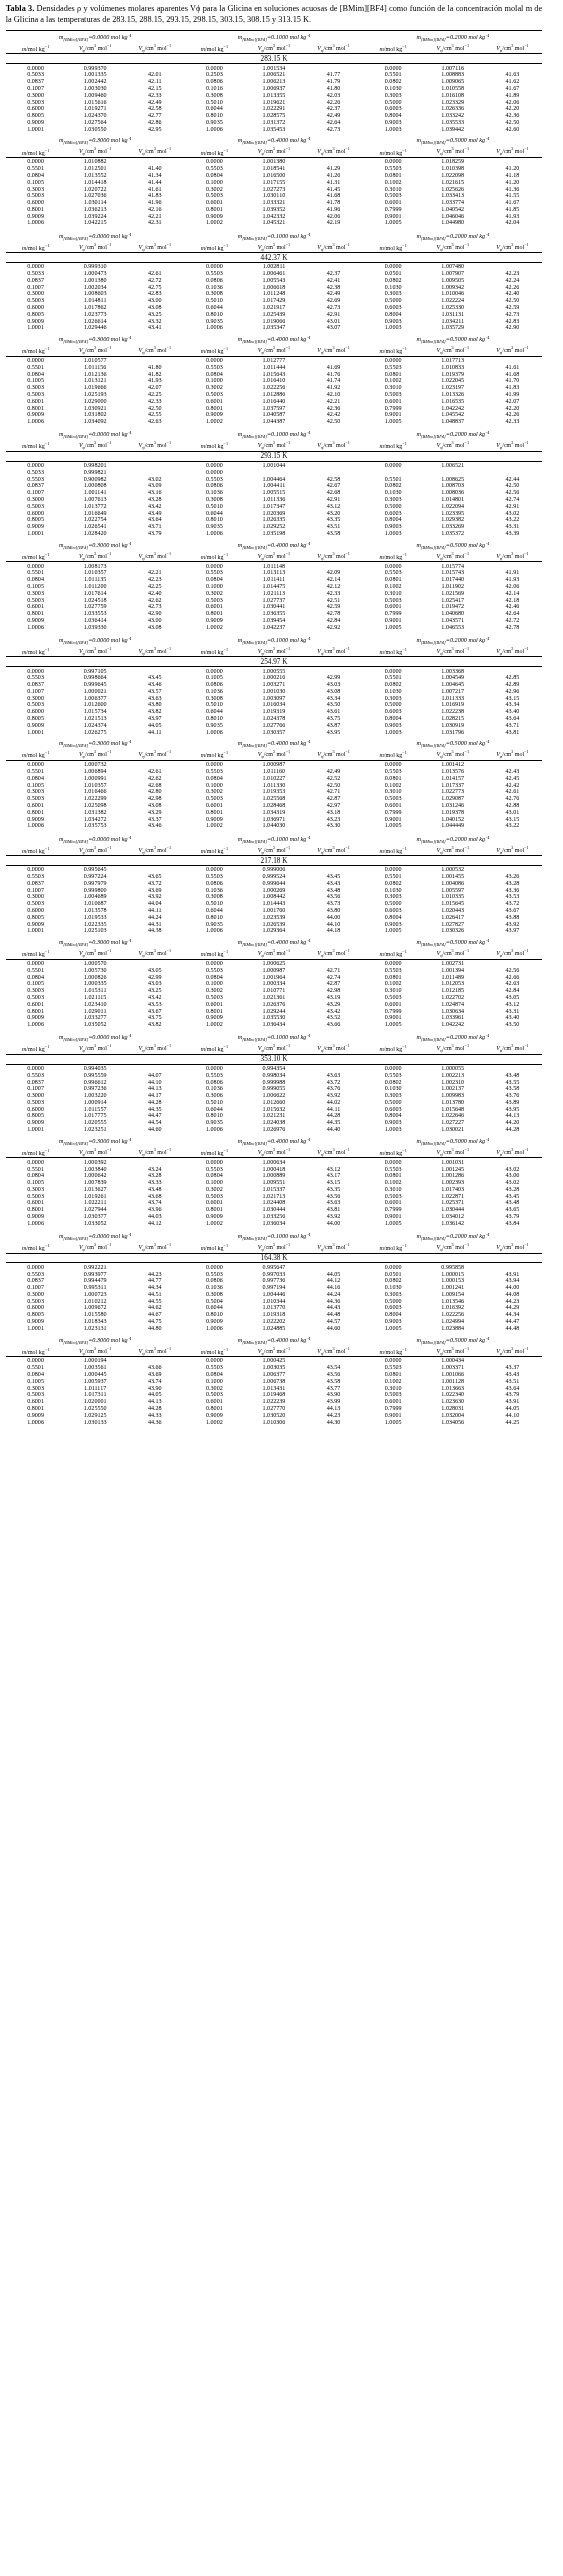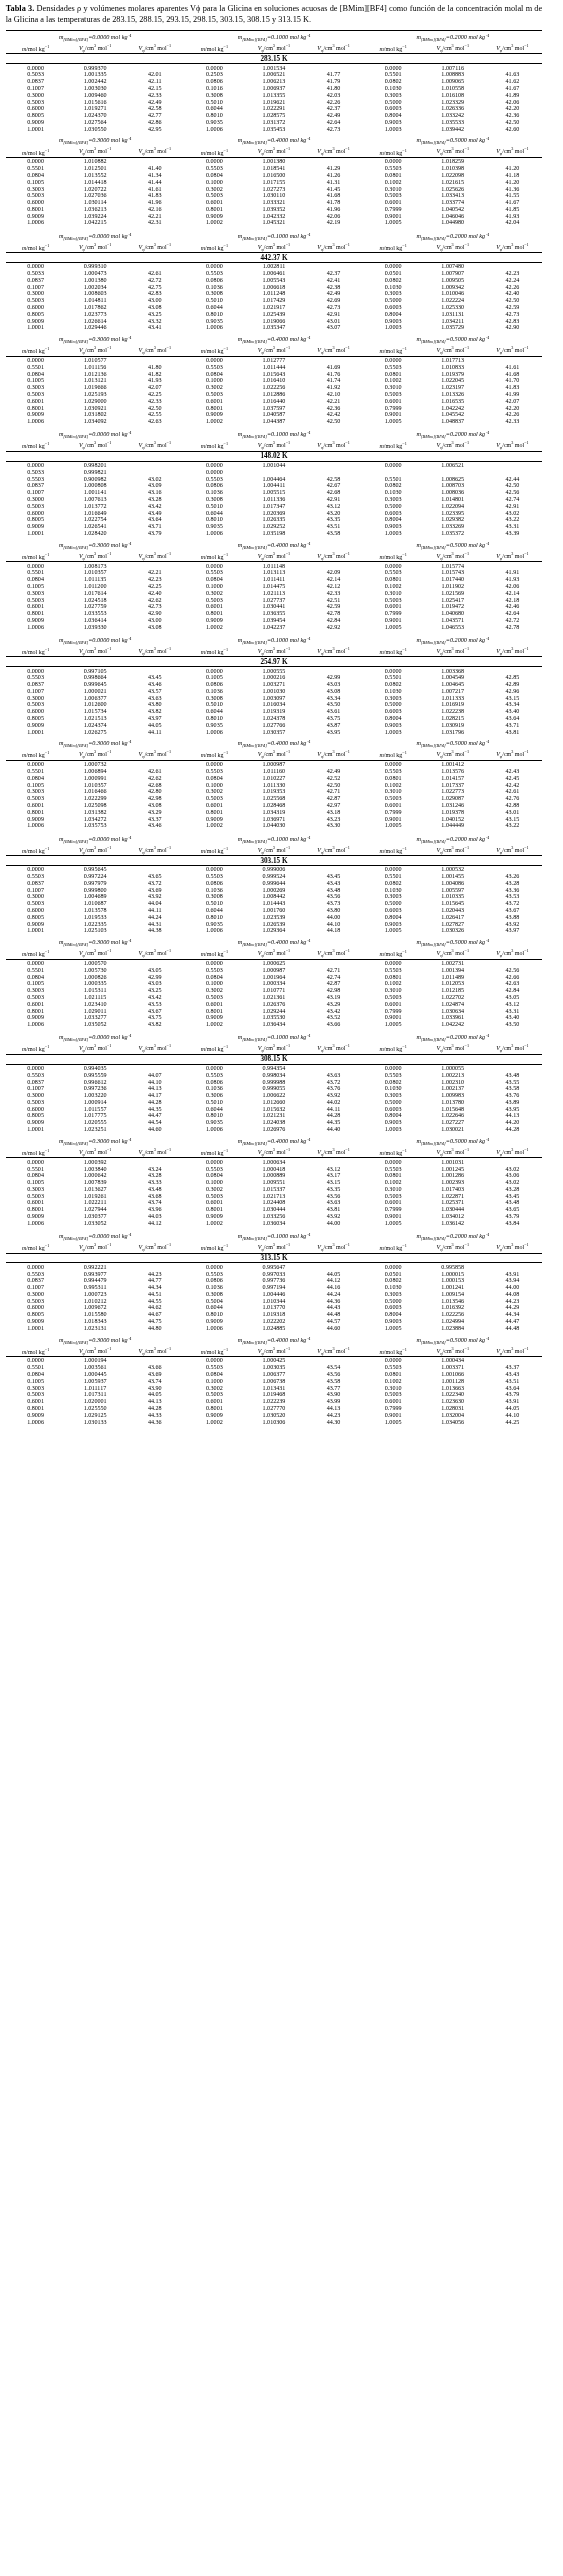--- a/index.html
+++ b/index.html
@@ -4,21 +4,21 @@
 <style>
   html,body{margin:0;padding:0;background:#ffffff;}
   body{width:564px;font-family:"Liberation Serif", serif;color:#000;}
   .page{width:548px;padding:4.3px 5.8px 14.4px 5.8px;box-sizing:border-box;}
   .caption{font-size:8.3px;line-height:1.32;text-align:justify;margin:0 0 4.3px 0;}
   .caption b{font-weight:bold;}
   table.main{width:100%;border-collapse:collapse;font-size:6.6px;}
   table.main td,table.main th{padding:0.4px 1.4px;}
   .rule-top{border-top:1.2px solid #000;}
   .rule-thin{border-bottom:0.6px solid #000;}
-  .temp-row td{text-align:center;font-weight:bold;font-size:7.2px;padding:1.4px 0 1.4px 0;}
+  .temp-row td{text-align:center;font-weight:normal;font-size:7.2px;padding:1.4px 0 1.4px 0;}
   .hdr-row td{text-align:center;font-size:6.2px;padding:0.7px 0 0.7px 0;font-style:italic;}
   .sub-row td{text-align:center;font-size:6px;padding:0.4px 0;}
   .num td{text-align:center;font-size:6.1px;font-family:"Liberation Serif", serif;padding:0.3px 0;}
   sub{font-size:0.7em;}
   sup{font-size:0.7em;}
 </style>
 </head>
 <body>
 
 <div class="page">
@@ -573,21 +573,21 @@
           <td class="hdr"><i>V</i><sub>φ</sub>/cm<sup>3</sup> mol<sup>−1</sup></td>
           <td class="hdr"><i>V</i><sub>φ</sub>/cm<sup>3</sup> mol<sup>−1</sup></td>
           <td class="hdr"><i>m</i>/mol kg<sup>−1</sup></td>
           <td class="hdr"><i>V</i><sub>φ</sub>/cm<sup>3</sup> mol<sup>−1</sup></td>
           <td class="hdr"><i>V</i><sub>φ</sub>/cm<sup>3</sup> mol<sup>−1</sup></td>
           <td class="hdr"><i>m</i>/mol kg<sup>−1</sup></td>
           <td class="hdr"><i>V</i><sub>φ</sub>/cm<sup>3</sup> mol<sup>−1</sup></td>
           <td class="hdr"><i>V</i><sub>φ</sub>/cm<sup>3</sup> mol<sup>−1</sup></td>
         </tr>
         <tr class="temp-row rule-thin">
-          <td colspan="9">148.02 K</td>
+          <td colspan="9">293.15 K</td>
         </tr>
         <tr class="num">
           <td>0.0000</td>
           <td>0.998201</td>
           <td></td>
           <td>0.0000</td>
           <td>1.001044</td>
           <td></td>
           <td>0.0000</td>
           <td>1.006521</td>
@@ -1106,21 +1106,21 @@
           <td class="hdr"><i>V</i><sub>φ</sub>/cm<sup>3</sup> mol<sup>−1</sup></td>
           <td class="hdr"><i>V</i><sub>φ</sub>/cm<sup>3</sup> mol<sup>−1</sup></td>
           <td class="hdr"><i>m</i>/mol kg<sup>−1</sup></td>
           <td class="hdr"><i>V</i><sub>φ</sub>/cm<sup>3</sup> mol<sup>−1</sup></td>
           <td class="hdr"><i>V</i><sub>φ</sub>/cm<sup>3</sup> mol<sup>−1</sup></td>
           <td class="hdr"><i>m</i>/mol kg<sup>−1</sup></td>
           <td class="hdr"><i>V</i><sub>φ</sub>/cm<sup>3</sup> mol<sup>−1</sup></td>
           <td class="hdr"><i>V</i><sub>φ</sub>/cm<sup>3</sup> mol<sup>−1</sup></td>
         </tr>
         <tr class="temp-row rule-thin">
-          <td colspan="9">303.15 K</td>
+          <td colspan="9">217.18 K</td>
         </tr>
         <tr class="num">
           <td>0.0000</td>
           <td>0.995645</td>
           <td></td>
           <td>0.0000</td>
           <td>0.999006</td>
           <td></td>
           <td>0.0000</td>
           <td>1.000532</td>
@@ -1367,21 +1367,21 @@
           <td class="hdr"><i>V</i><sub>φ</sub>/cm<sup>3</sup> mol<sup>−1</sup></td>
           <td class="hdr"><i>V</i><sub>φ</sub>/cm<sup>3</sup> mol<sup>−1</sup></td>
           <td class="hdr"><i>m</i>/mol kg<sup>−1</sup></td>
           <td class="hdr"><i>V</i><sub>φ</sub>/cm<sup>3</sup> mol<sup>−1</sup></td>
           <td class="hdr"><i>V</i><sub>φ</sub>/cm<sup>3</sup> mol<sup>−1</sup></td>
           <td class="hdr"><i>m</i>/mol kg<sup>−1</sup></td>
           <td class="hdr"><i>V</i><sub>φ</sub>/cm<sup>3</sup> mol<sup>−1</sup></td>
           <td class="hdr"><i>V</i><sub>φ</sub>/cm<sup>3</sup> mol<sup>−1</sup></td>
         </tr>
         <tr class="temp-row rule-thin">
-          <td colspan="9">308.15 K</td>
+          <td colspan="9">353.10 K</td>
         </tr>
         <tr class="num">
           <td>0.0000</td>
           <td>0.994035</td>
           <td></td>
           <td>0.0000</td>
           <td>0.994354</td>
           <td></td>
           <td>0.0000</td>
           <td>1.000055</td>
@@ -1628,21 +1628,21 @@
           <td class="hdr"><i>V</i><sub>φ</sub>/cm<sup>3</sup> mol<sup>−1</sup></td>
           <td class="hdr"><i>V</i><sub>φ</sub>/cm<sup>3</sup> mol<sup>−1</sup></td>
           <td class="hdr"><i>m</i>/mol kg<sup>−1</sup></td>
           <td class="hdr"><i>V</i><sub>φ</sub>/cm<sup>3</sup> mol<sup>−1</sup></td>
           <td class="hdr"><i>V</i><sub>φ</sub>/cm<sup>3</sup> mol<sup>−1</sup></td>
           <td class="hdr"><i>m</i>/mol kg<sup>−1</sup></td>
           <td class="hdr"><i>V</i><sub>φ</sub>/cm<sup>3</sup> mol<sup>−1</sup></td>
           <td class="hdr"><i>V</i><sub>φ</sub>/cm<sup>3</sup> mol<sup>−1</sup></td>
         </tr>
         <tr class="temp-row rule-thin">
-          <td colspan="9">313.15 K</td>
+          <td colspan="9">164.38 K</td>
         </tr>
         <tr class="num">
           <td>0.0000</td>
           <td>0.992221</td>
           <td></td>
           <td>0.0000</td>
           <td>0.995647</td>
           <td></td>
           <td>0.0000</td>
           <td>0.995858</td>

